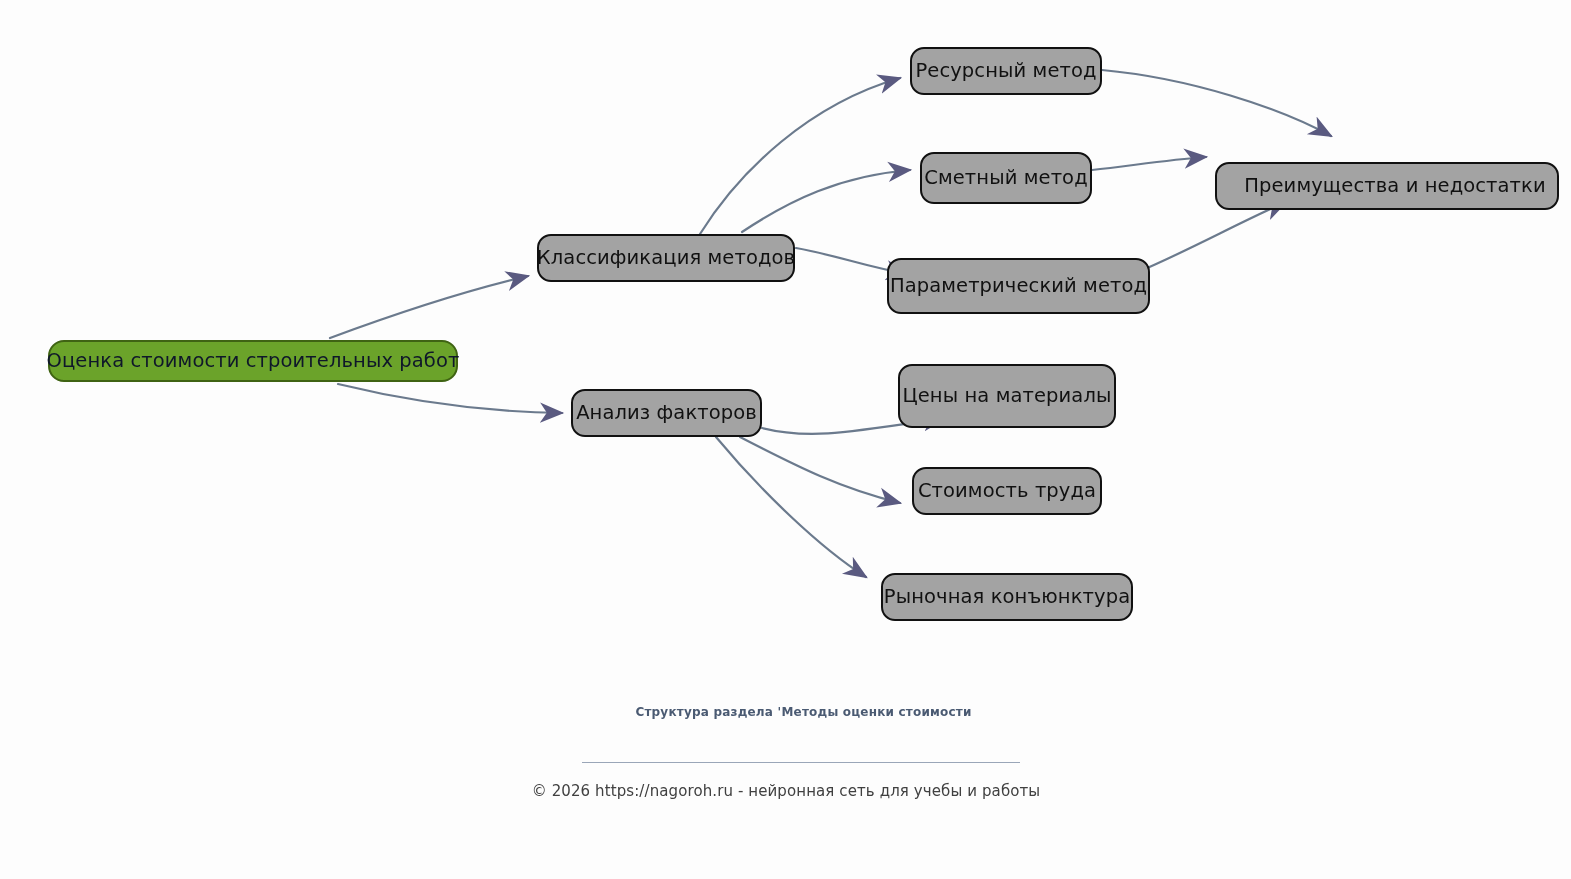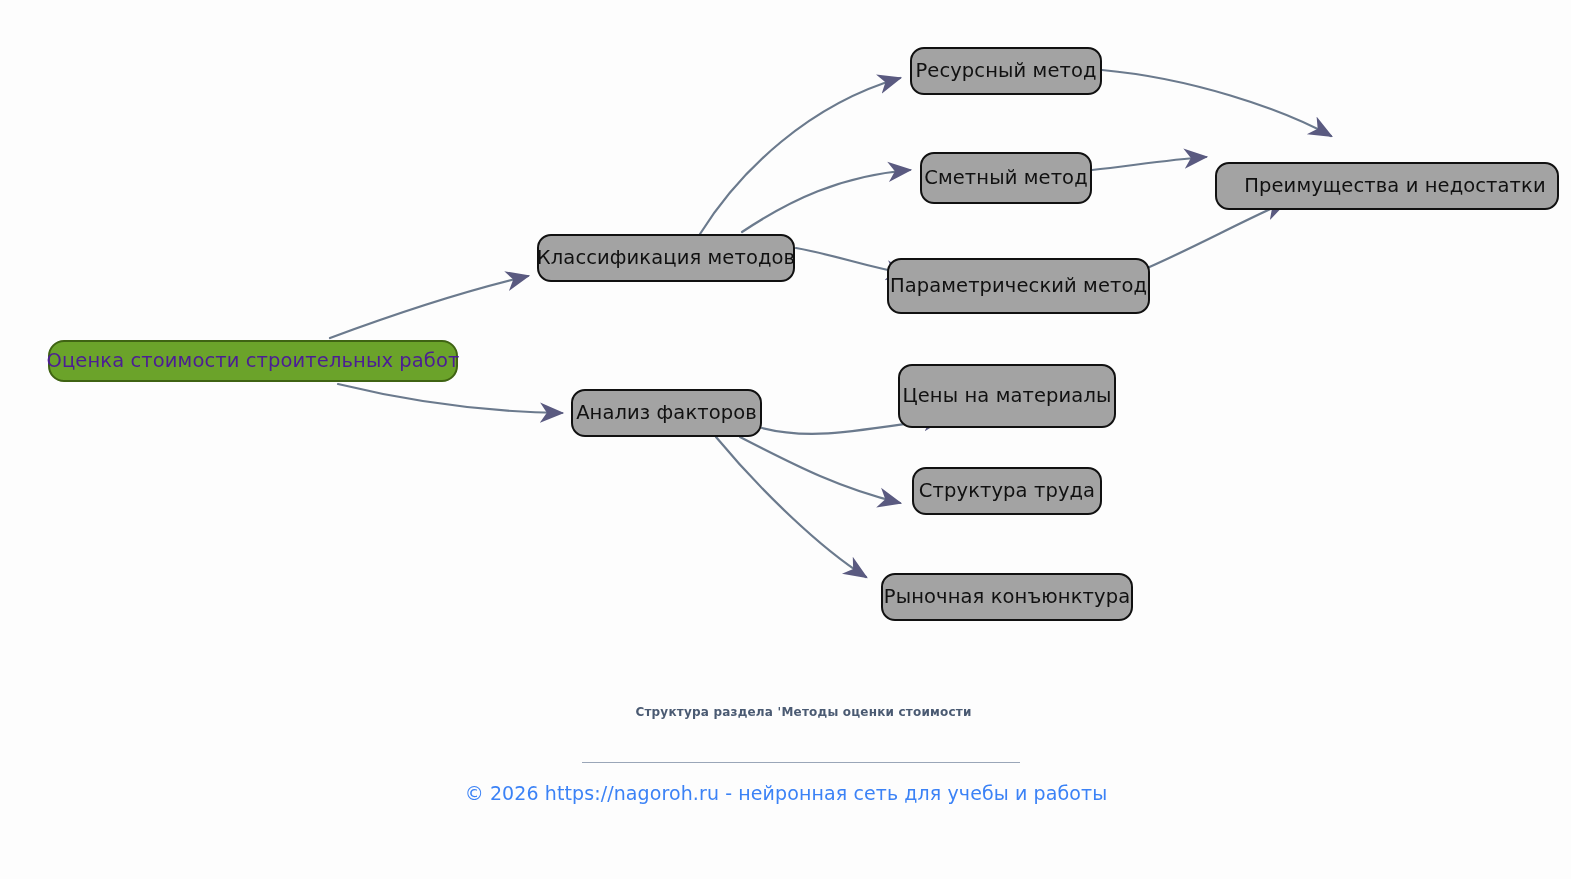--- a/index.html
+++ b/index.html
@@ -41,40 +41,40 @@
     color: #111111;
     font-size: 19.5px;
     line-height: 1;
     white-space: nowrap;
     letter-spacing: 0.1px;
   }
   .node.root {
     background: #6ba32a;
     border: 2px solid #3f6313;
     border-radius: 16px;
-    color: #4c1d95;
+    color: #0f172a;
   }
   .caption {
     position: absolute;
     text-align: center;
     font-weight: bold;
     color: #4a5a72;
     font-size: 12px;
     line-height: 1.28;
     letter-spacing: 0.2px;
   }
   .caption-rule {
     position: absolute;
     border-bottom: 1.5px solid #9aa6b8;
   }
   .footer {
     position: absolute;
     text-align: center;
-    color: #3b82f6;
-    font-size: 19px;
+    color: #404040;
+    font-size: 15px;
     line-height: 1.2;
     letter-spacing: 0.1px;
   }
 </style>
 </head>
 <body>
 
 <div id="canvas">
 
   <svg class="edge-layer" viewBox="0 0 1571 879" width="1571" height="879" xmlns="http://www.w3.org/2000/svg">
@@ -117,21 +117,21 @@
       <div class="node" style="left: 1215px; top: 162px; width: 344px; height: 48px; padding-left: 16px;">
         <span>Преимущества и недостатки</span>
       </div>
       <div class="node" style="left: 571px; top: 389px; width: 191px; height: 48px;">
         <span>Анализ факторов</span>
       </div>
       <div class="node" style="left: 898px; top: 364px; width: 218px; height: 64px;">
         <span>Цены на материалы</span>
       </div>
       <div class="node" style="left: 912px; top: 467px; width: 190px; height: 48px;">
-        <span>Структура труда</span>
+        <span>Стоимость труда</span>
       </div>
       <div class="node" style="left: 881px; top: 573px; width: 252px; height: 48px;">
         <span>Рыночная конъюнктура</span>
       </div>
     </div>
 
   <div class="caption" style="left:566px; top:705px; width:475px;">
     <div>Структура раздела 'Методы оценки стоимости</div>
   </div>
 

